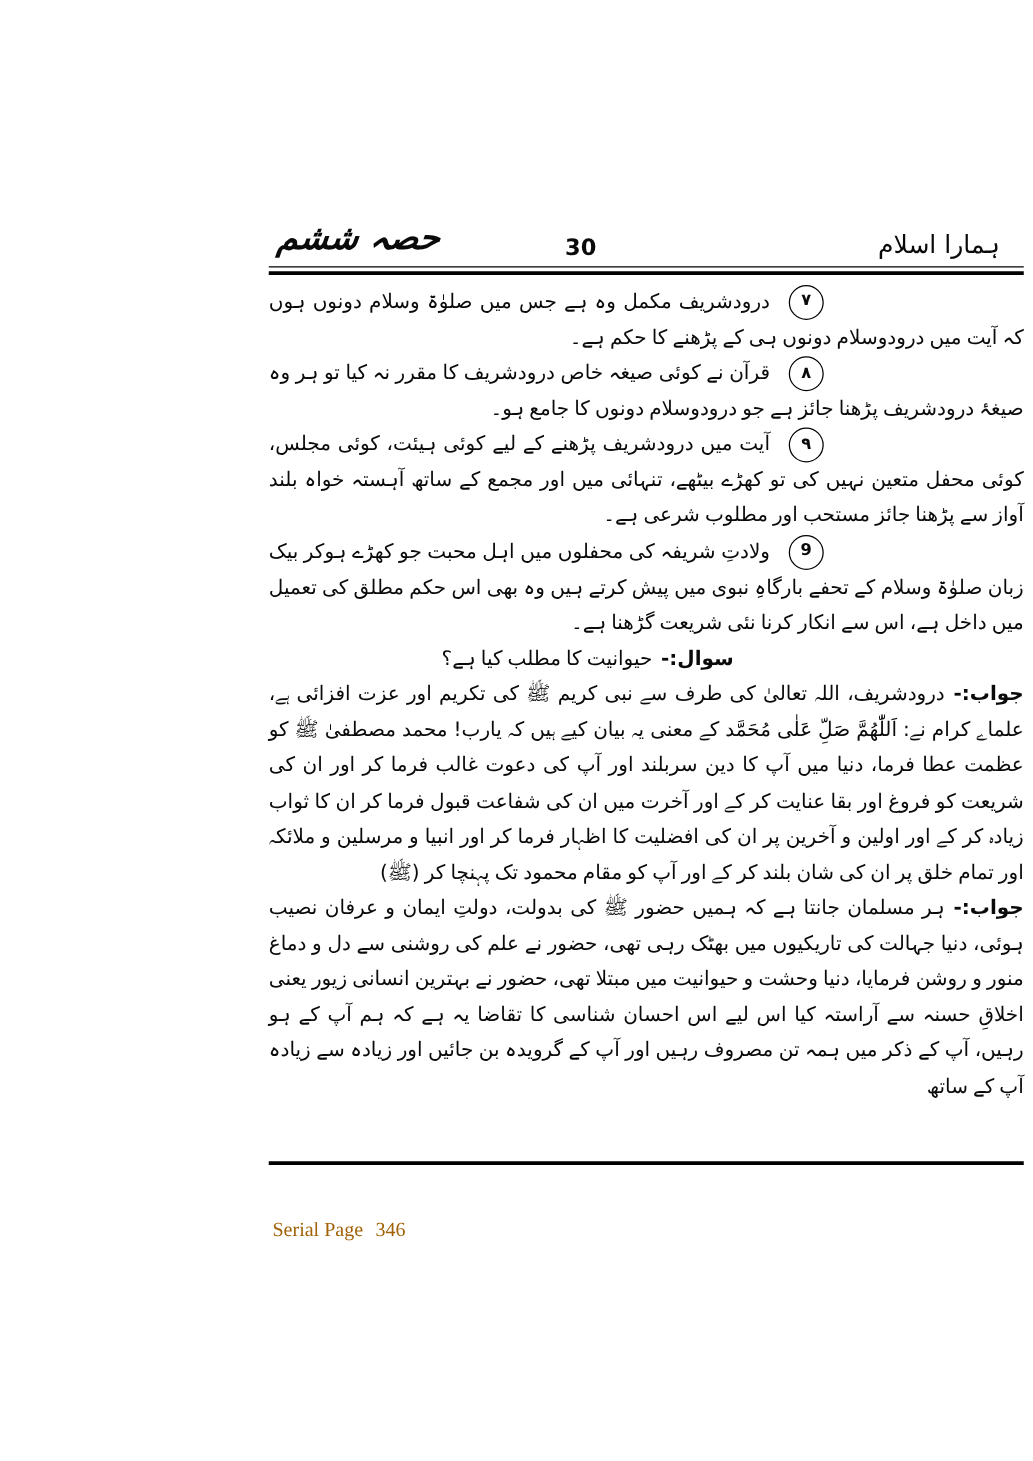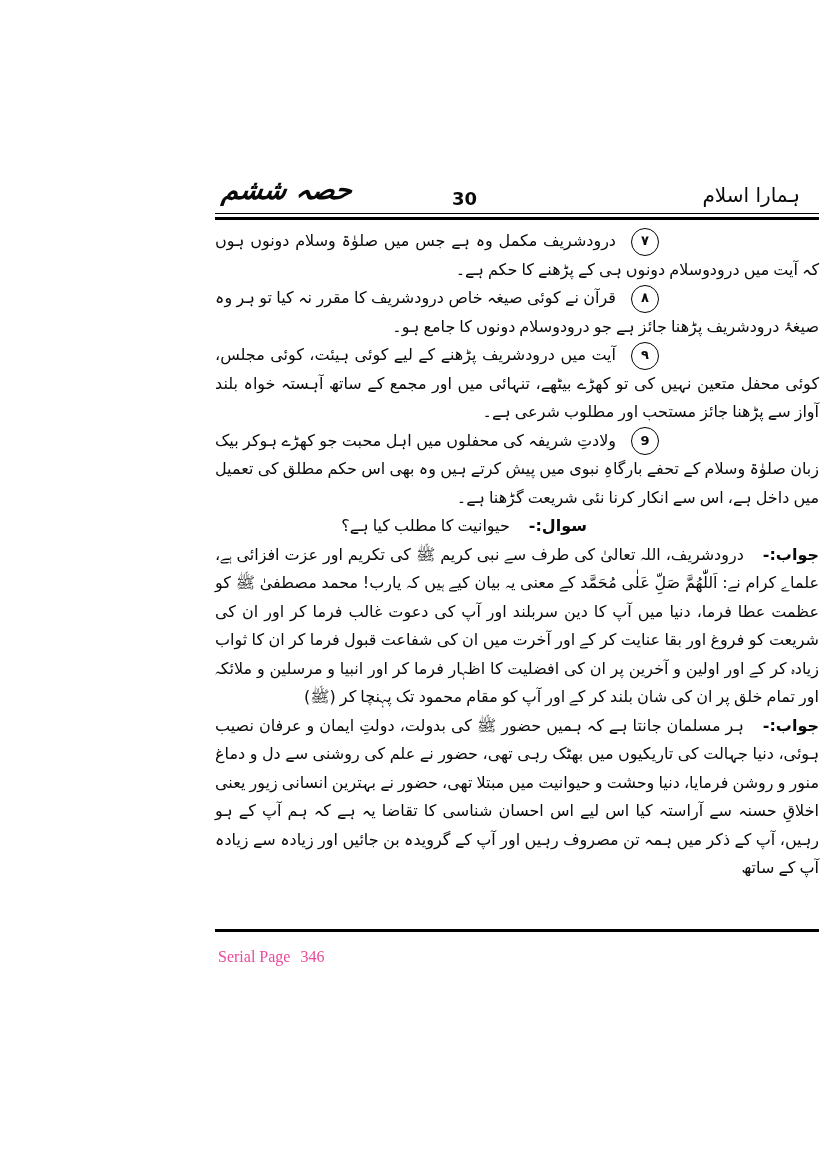--- a/index.html
+++ b/index.html
@@ -23,26 +23,26 @@
   }
   .body-block p{margin:0;}
   p.numbered{text-indent:160px;}
   .num-circle{
     display:inline-flex;align-items:center;justify-content:center;
     width:26px;height:26px;border:1.6px solid #000;border-radius:50%;
     font-size:13px;font-weight:600;margin-left:15px;vertical-align:middle;
     text-indent:0;
   }
   p.question{text-indent:232px;}
-  .plabel{font-weight:700;margin-left:19px;}
+  .plabel{font-weight:700;margin-left:7px;}
   
   .footer-rule{position:absolute;left:215px;top:929px;width:604px;height:3px;background:#000;}
   .serial{
-    position:absolute;left:218px;top:948px;
-    font-family:"Liberation Serif",serif;font-size:16px;color:#ec4899;
+    position:absolute;left:218px;top:976px;
+    font-family:"Liberation Serif",serif;font-size:16px;color:#a16207;
     direction:ltr;
   }
   .serial .num{margin-left:10px;}
 </style>
 </head>
 <body>
 
 <div class="hdr-right" dir="rtl">ہمارا اسلام</div>
 <div class="hdr-num">30</div>
 <div class="hdr-left" dir="rtl">حصہ ششم</div>

